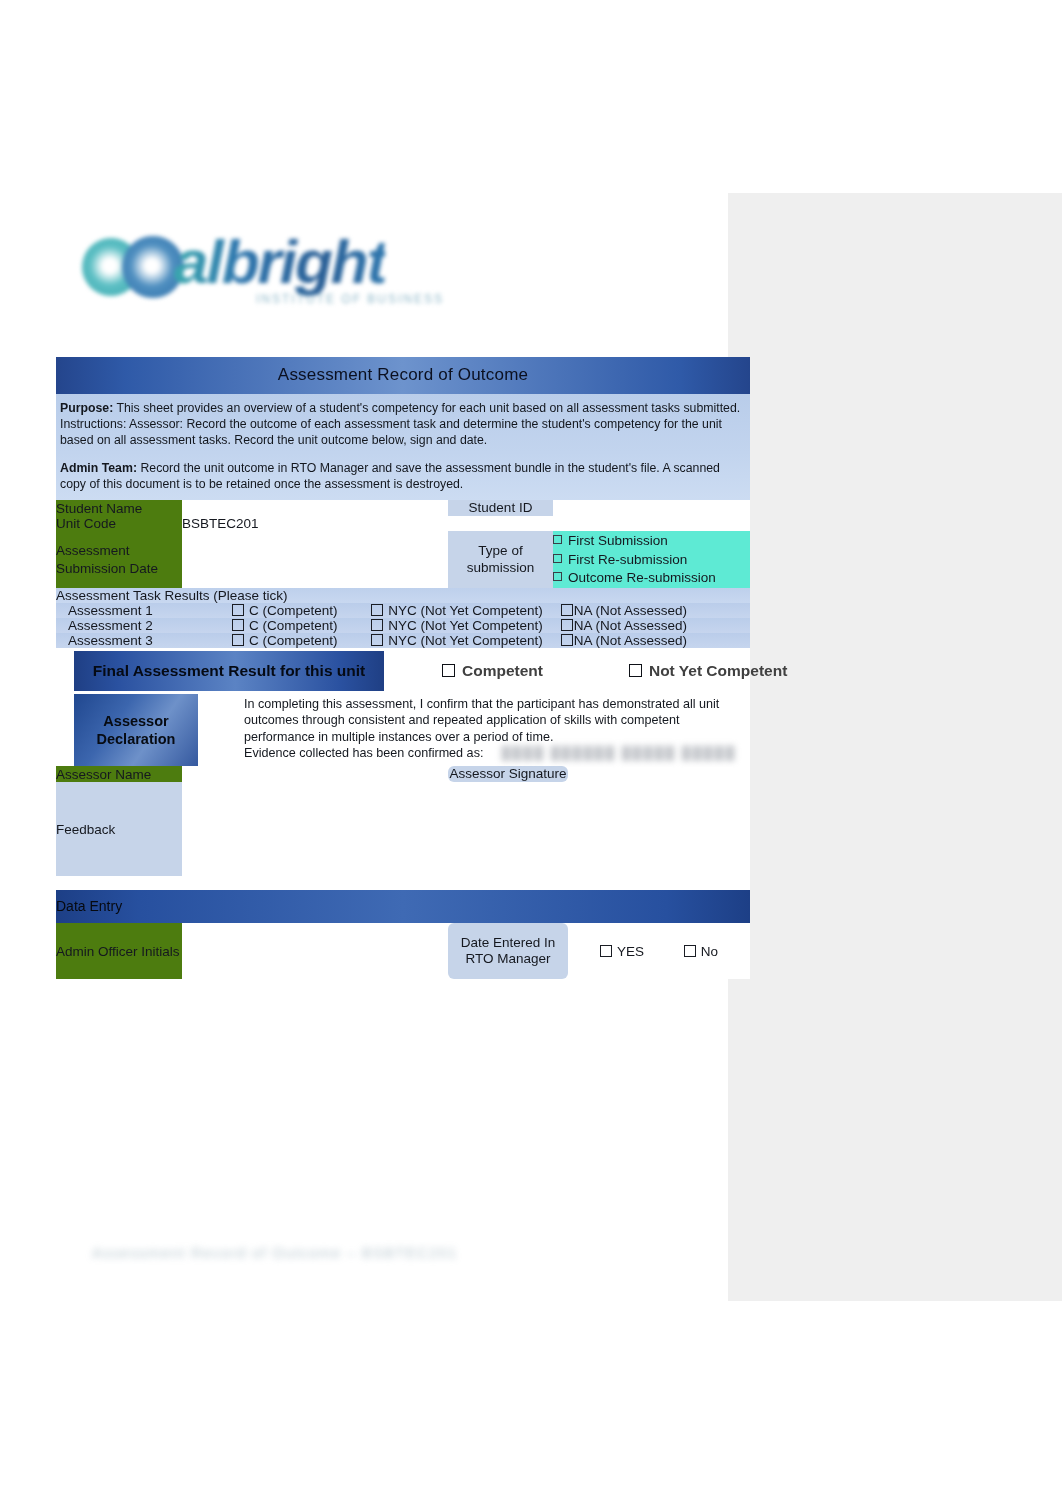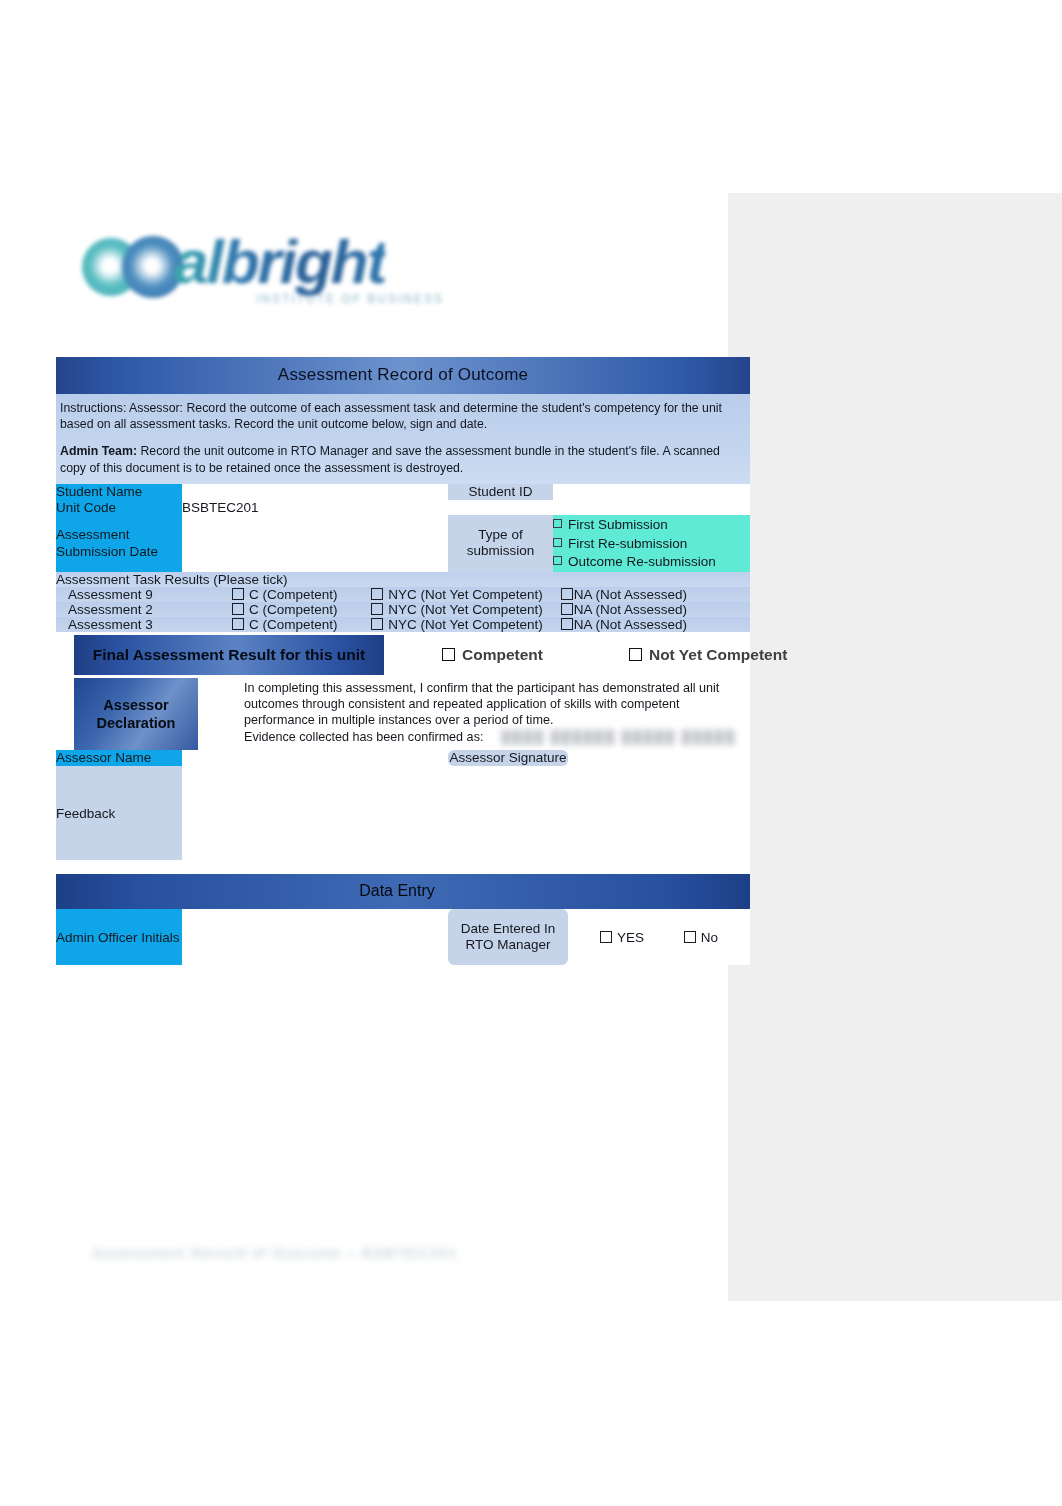--- a/index.html
+++ b/index.html
@@ -107,21 +107,21 @@
     table-layout: fixed;
   }
   table.form td {
     vertical-align: middle;
     padding: 0;
     font-size: 13.5px;
     color: #15181f;
   }
 
   .lbl {
-    background: #0ea5e9;
+    background: #4d7c0f;
     padding: 7px 0 7px 12px;
     font-size: 13.5px;
     margin-top: 23px;
   }
   .lbl-tall { padding-top: 10px; padding-bottom: 10px; }
   .white { background: #ffffff; }
   .valcell { background:#ffffff; padding: 7px 0 7px 10px; }
 
   .blue-mid { background: #c6d4e9; text-align:center; line-height:1.2; padding: 6px 6px; }
 
@@ -200,21 +200,21 @@
     filter: blur(3px); opacity:.5; color:#8b9099;
     letter-spacing: 2px; margin-left: 18px;
   }
 
   .sig-cell { background:#c6d4e9; text-align:center; line-height:1.22; padding: 8px 4px; font-size:13.5px;border-radius:6px; }
 
   .feedback-lbl { background:#c6d4e9; padding-left:12px; font-size:13.5px; height: 94px; vertical-align: middle; }
 
   .data-entry-bar {
     background: linear-gradient(90deg,#1d3f86 0%, #27509f 12%, #3f6ab4 50%, #27509f 88%, #1d3f86 100%);
-    text-align:center; color:#06090f; font-size:16px; padding: 8px 12px 9px 0;
+    color:#06090f; font-size:14px; padding: 8px 12px 9px 0;
   }
 
   .yesno { background:#ffffff; text-align:center; font-size:13.5px; }
   .yesno .opt { margin: 0 18px; }
 
   
   #footer {
     position: absolute;
     left: 92px; top: 1244px;
     width: 610px; height: 34px;
@@ -237,20 +237,24 @@
   <div class="mark-b"></div>
   <div class="wordmark">albright</div>
   <div class="tagline">INSTITUTE OF BUSINESS</div>
 </div>
 
 <div id="doc">
 
   <div class="band-head">Assessment Record of Outcome</div>
 
   <div class="intro">
+    <p class="just">
+      <b>Purpose:</b>
+      <span>This sheet provides an overview of a student's competency for each unit based on all assessment tasks submitted.</span>
+    </p>
     <p>Instructions: Assessor: Record the outcome of each assessment task and determine the student's competency for the unit based on all assessment tasks. Record the unit outcome below, sign and date.</p>
     <div class="gap"></div>
     <p>
       <b>Admin Team:</b>
       <span>Record the unit outcome in RTO Manager and save the assessment bundle in the student's file. A scanned copy of this document is to be retained once the assessment is destroyed.</span>
     </p>
   </div>
 
   <table class="form">
     <colgroup>
@@ -285,21 +289,21 @@
         <div><span class="box-sm"></span><span>First Re-submission</span></div>
         <div><span class="box-sm"></span><span>Outcome Re-submission</span></div>
       </td>
     </tr>
 
     <tr class="sec-row">
       <td colspan="4">Assessment Task Results (Please tick)</td>
     </tr>
 
     <tr class="assess-row">
-      <td class="aname">Assessment 9</td>
+      <td class="aname">Assessment 1</td>
       <td colspan="3">
         <span class="opt" style="margin-left:50px"><span class="box"></span><span>C (Competent)</span></span>
         <span class="opt" style="margin-left:30px"><span class="box"></span><span>NYC (Not Yet Competent)</span></span>
         <span class="opt" style="margin-left:14px"><span class="box" style="margin-right:1px"></span><span>NA (Not Assessed)</span></span>
       </td>
     </tr>
 
     <tr class="assess-row">
       <td class="aname">Assessment 2</td>
       <td colspan="3">

